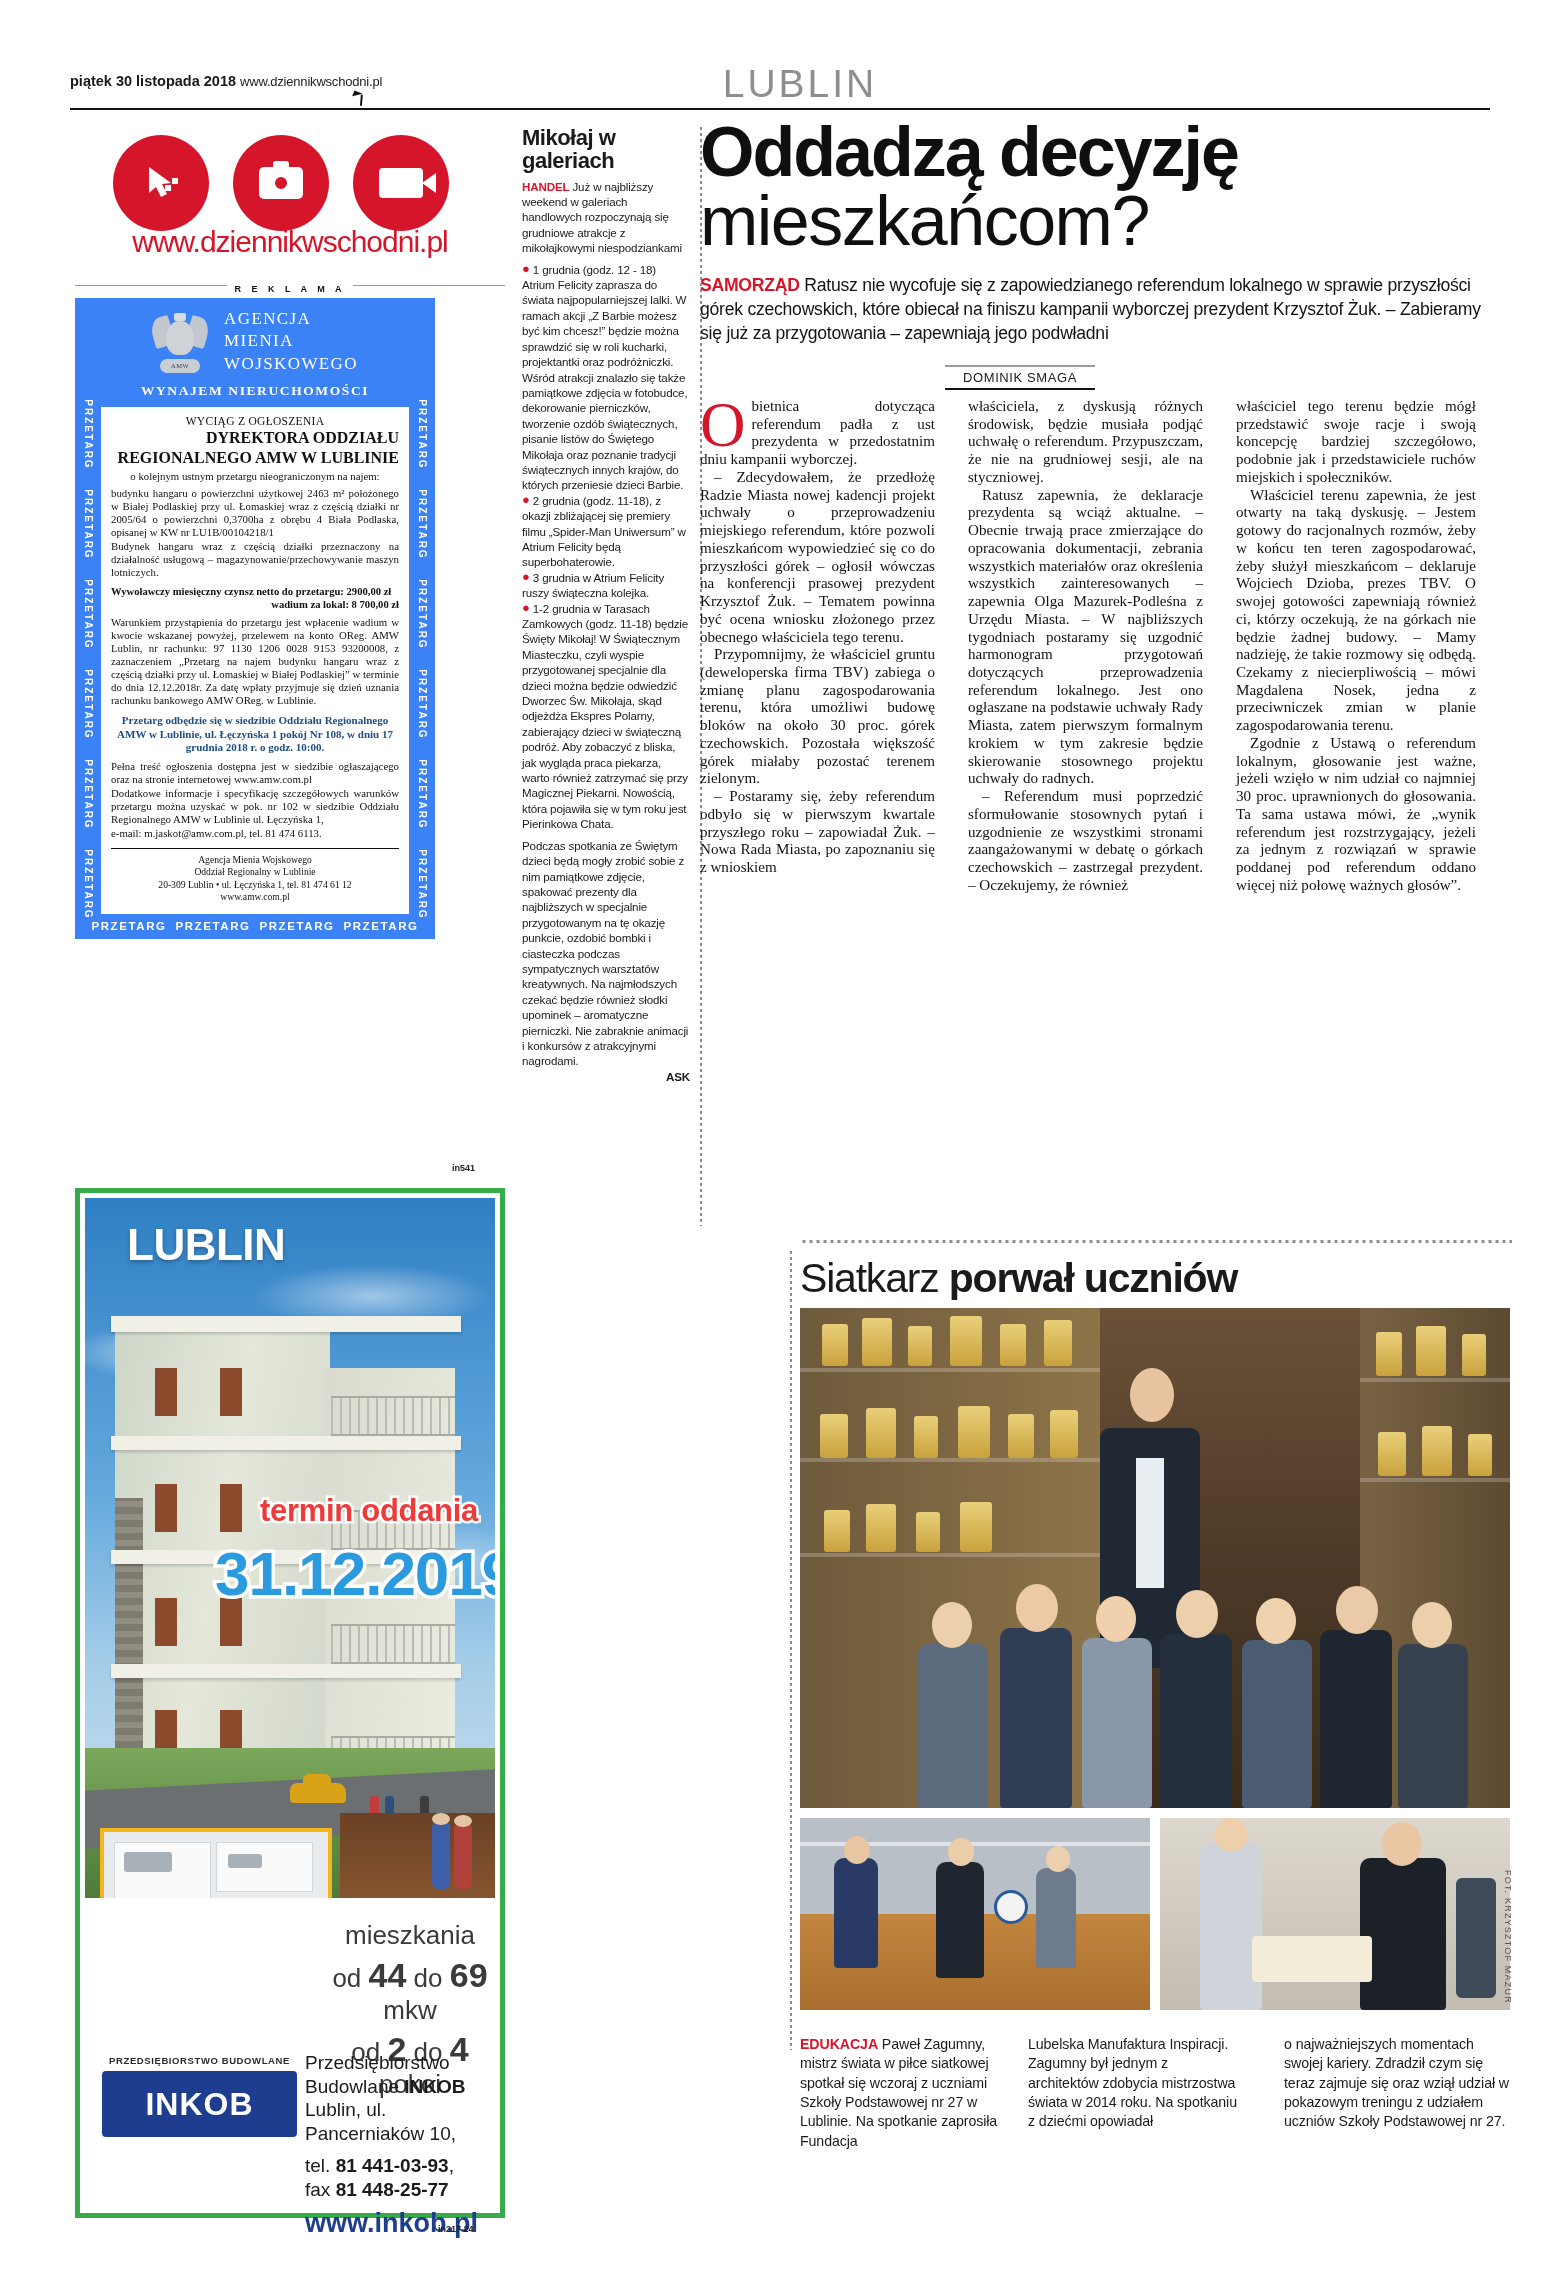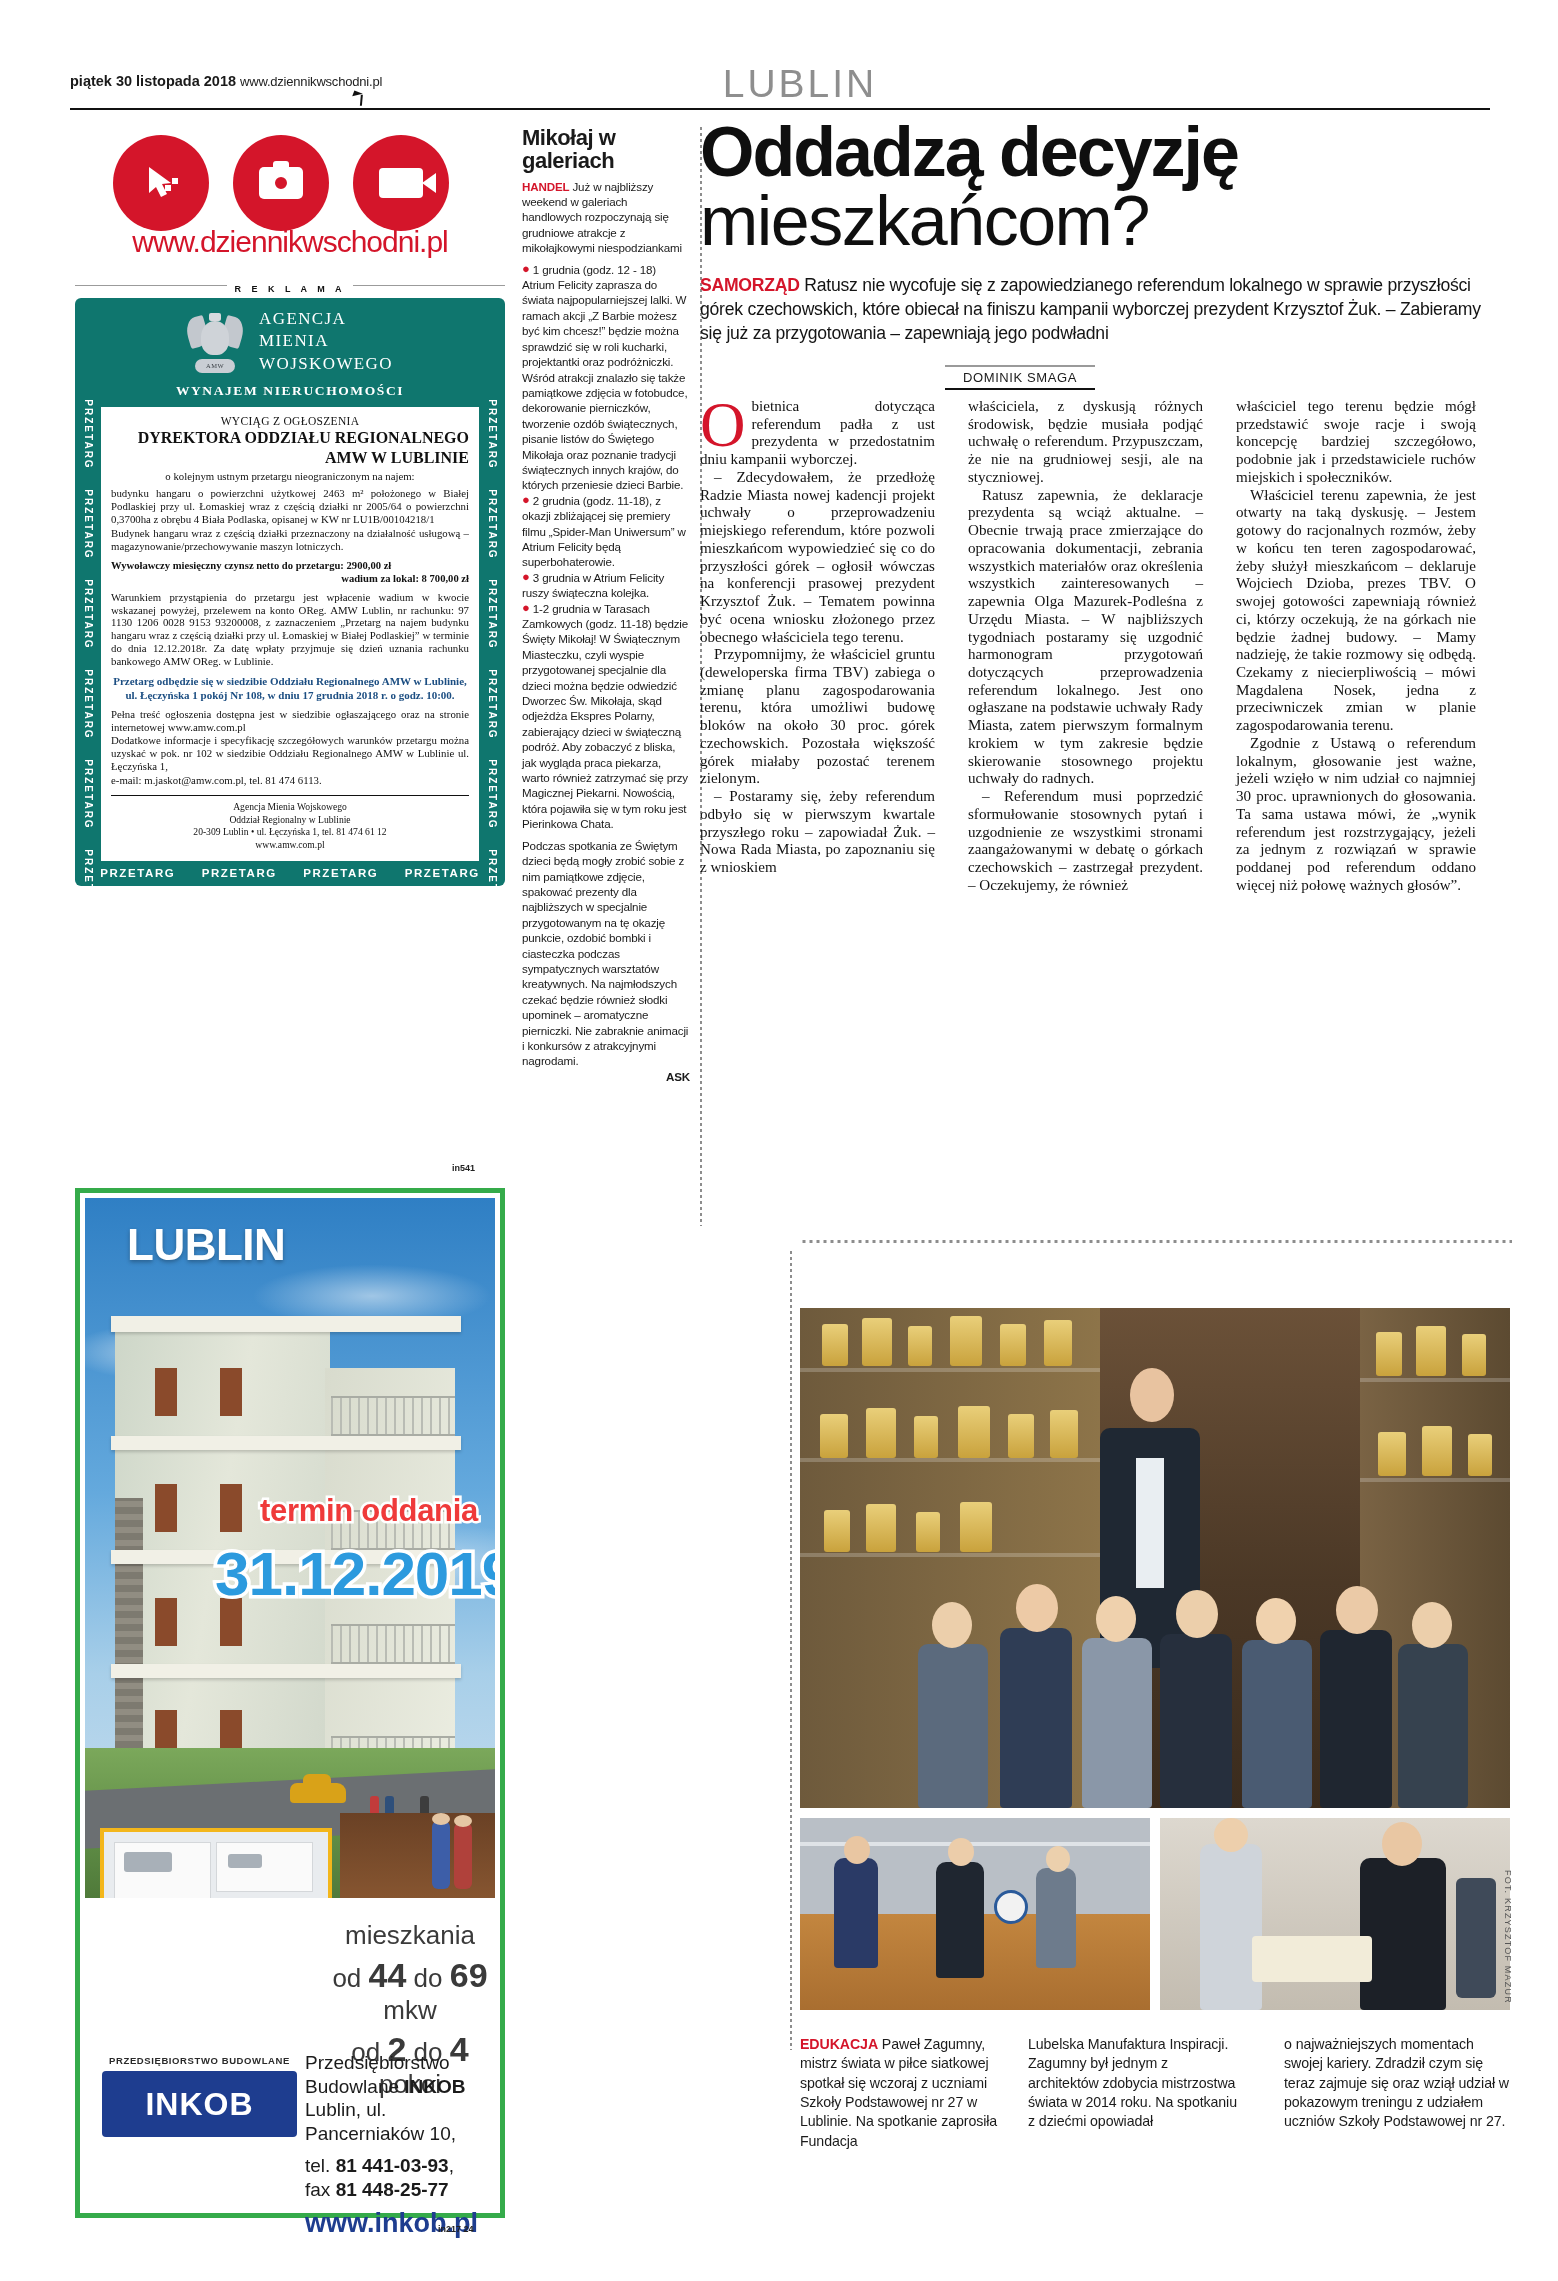--- a/index.html
+++ b/index.html
@@ -30,21 +30,21 @@
   .glyph-cam:after{content:"";position:absolute;left:14px;top:-6px;width:16px;height:7px;background:#fff;border-radius:3px 3px 0 0;}
   .glyph-vid{width:44px;height:30px;background:#fff;border-radius:4px;position:relative;}
   .glyph-vid:after{content:"";position:absolute;right:-13px;top:5px;border-top:10px solid transparent;border-bottom:10px solid transparent;border-right:14px solid #fff;}
   .brand-url{position:absolute;left:75px;top:225px;width:430px;text-align:center;color:#d4152a;font-size:30px;letter-spacing:-1px;}
 
   .reklama-bar{position:absolute;left:75px;top:278px;width:430px;text-align:center;}
   .reklama-bar .txt{font-size:9px;letter-spacing:4px;font-weight:bold;color:#111;background:#fff;padding:0 8px;position:relative;z-index:2;display:inline-block;}
   .reklama-bar .ln{position:absolute;left:0;right:0;top:7px;border-top:1px solid #9b9b9b;z-index:1;}
 
   
-  .amw{position:absolute;left:75px;top:298px;width:430px;background:#0f766e;box-sizing:border-box;padding:0;border-radius:6px;}
+  .amw{position:absolute;left:75px;top:298px;width:360px;background:#3b82f6;box-sizing:border-box;padding:0;}
   .amw-head{padding:10px 0 8px 0;display:flex;align-items:center;justify-content:center;gap:16px;}
   .amw-eagle{width:56px;height:62px;position:relative;}
   .amw-eagle .body{position:absolute;left:14px;top:10px;width:28px;height:34px;background:#cfd3d8;border-radius:48% 48% 42% 42%;}
   .amw-eagle .wingL{position:absolute;left:0px;top:6px;width:20px;height:30px;background:#c3c8ce;border-radius:60% 10% 60% 10%;transform:rotate(-16deg);}
   .amw-eagle .wingR{position:absolute;right:0px;top:6px;width:20px;height:30px;background:#c3c8ce;border-radius:10% 60% 10% 60%;transform:rotate(16deg);}
   .amw-eagle .crown{position:absolute;left:22px;top:2px;width:12px;height:8px;background:#d7dade;border-radius:2px;}
   .amw-eagle .plate{position:absolute;left:8px;bottom:0;width:40px;height:14px;background:#c9ced4;border-radius:7px;color:#3a3f45;font-size:6.5px;text-align:center;line-height:14px;letter-spacing:.5px;font-family:"Liberation Serif",serif;}
   .amw-name{color:#fff;font-family:"Liberation Serif",serif;font-size:17px;line-height:1.32;letter-spacing:1.4px;}
   .amw-sub{color:#fff;text-align:center;font-family:"Liberation Serif",serif;font-weight:bold;font-size:13.5px;letter-spacing:1.6px;padding-bottom:8px;}
   .amw-body-wrap{display:flex;}
@@ -410,20 +410,23 @@
       <p>Ratusz zapewnia, że deklaracje prezydenta są wciąż aktualne. – Obecnie trwają prace zmierzające do opracowania dokumentacji, zebrania wszystkich materiałów oraz określenia wszystkich zainteresowanych – zapewnia Olga Mazurek-Podleśna z Urzędu Miasta. – W najbliższych tygodniach postaramy się uzgodnić harmonogram przygotowań dotyczących przeprowadzenia referendum lokalnego. Jest ono ogłaszane na podstawie uchwały Rady Miasta, zatem pierwszym formalnym krokiem w tym zakresie będzie skierowanie stosownego projektu uchwały do radnych.</p>
       <p>– Referendum musi poprzedzić sformułowanie stosownych pytań i uzgodnienie ze wszystkimi stronami zaangażowanymi w debatę o górkach czechowskich – zastrzegał prezydent. – Oczekujemy, że również</p>
     </div>
     <div class="acol c3">
       <p class="nodent">właściciel tego terenu będzie mógł przedstawić swoje racje i swoją koncepcję bardziej szczegółowo, podobnie jak i przedstawiciele ruchów miejskich i społeczników.</p>
       <p>Właściciel terenu zapewnia, że jest otwarty na taką dyskusję. – Jestem gotowy do racjonalnych rozmów, żeby w końcu ten teren zagospodarować, żeby służył mieszkańcom – deklaruje Wojciech Dzioba, prezes TBV. O swojej gotowości zapewniają również ci, którzy oczekują, że na górkach nie będzie żadnej budowy. – Mamy nadzieję, że takie rozmowy się odbędą. Czekamy z niecierpliwością – mówi Magdalena Nosek, jedna z przeciwniczek zmian w planie zagospodarowania terenu.</p>
       <p>Zgodnie z Ustawą o referendum lokalnym, głosowanie jest ważne, jeżeli wzięło w nim udział co najmniej 30 proc. uprawnionych do głosowania. Ta sama ustawa mówi, że „wynik referendum jest rozstrzygający, jeżeli za jednym z rozwiązań w sprawie poddanej pod referendum oddano więcej niż połowę ważnych głosów”.</p>
     </div>
   </div>
 
+  <div class="sia-head">
+    <span class="light">Siatkarz </span><span class="bold">porwał uczniów</span>
+  </div>
 
   <div class="ph-main">
     <div class="sh" style="left:0;top:0;width:300px;height:500px;background:linear-gradient(90deg,#6e5a3c,#8d7449);"></div>
     <div class="shelf" style="left:0;top:60px;width:300px;"></div>
     <div class="shelf" style="left:0;top:150px;width:300px;"></div>
     <div class="shelf" style="left:0;top:245px;width:300px;"></div>
     <div class="trophy" style="left:22px;top:16px;width:26px;height:42px;"></div>
     <div class="trophy" style="left:62px;top:10px;width:30px;height:48px;"></div>
     <div class="trophy" style="left:108px;top:18px;width:24px;height:40px;"></div>
     <div class="trophy" style="left:150px;top:8px;width:32px;height:50px;"></div>

